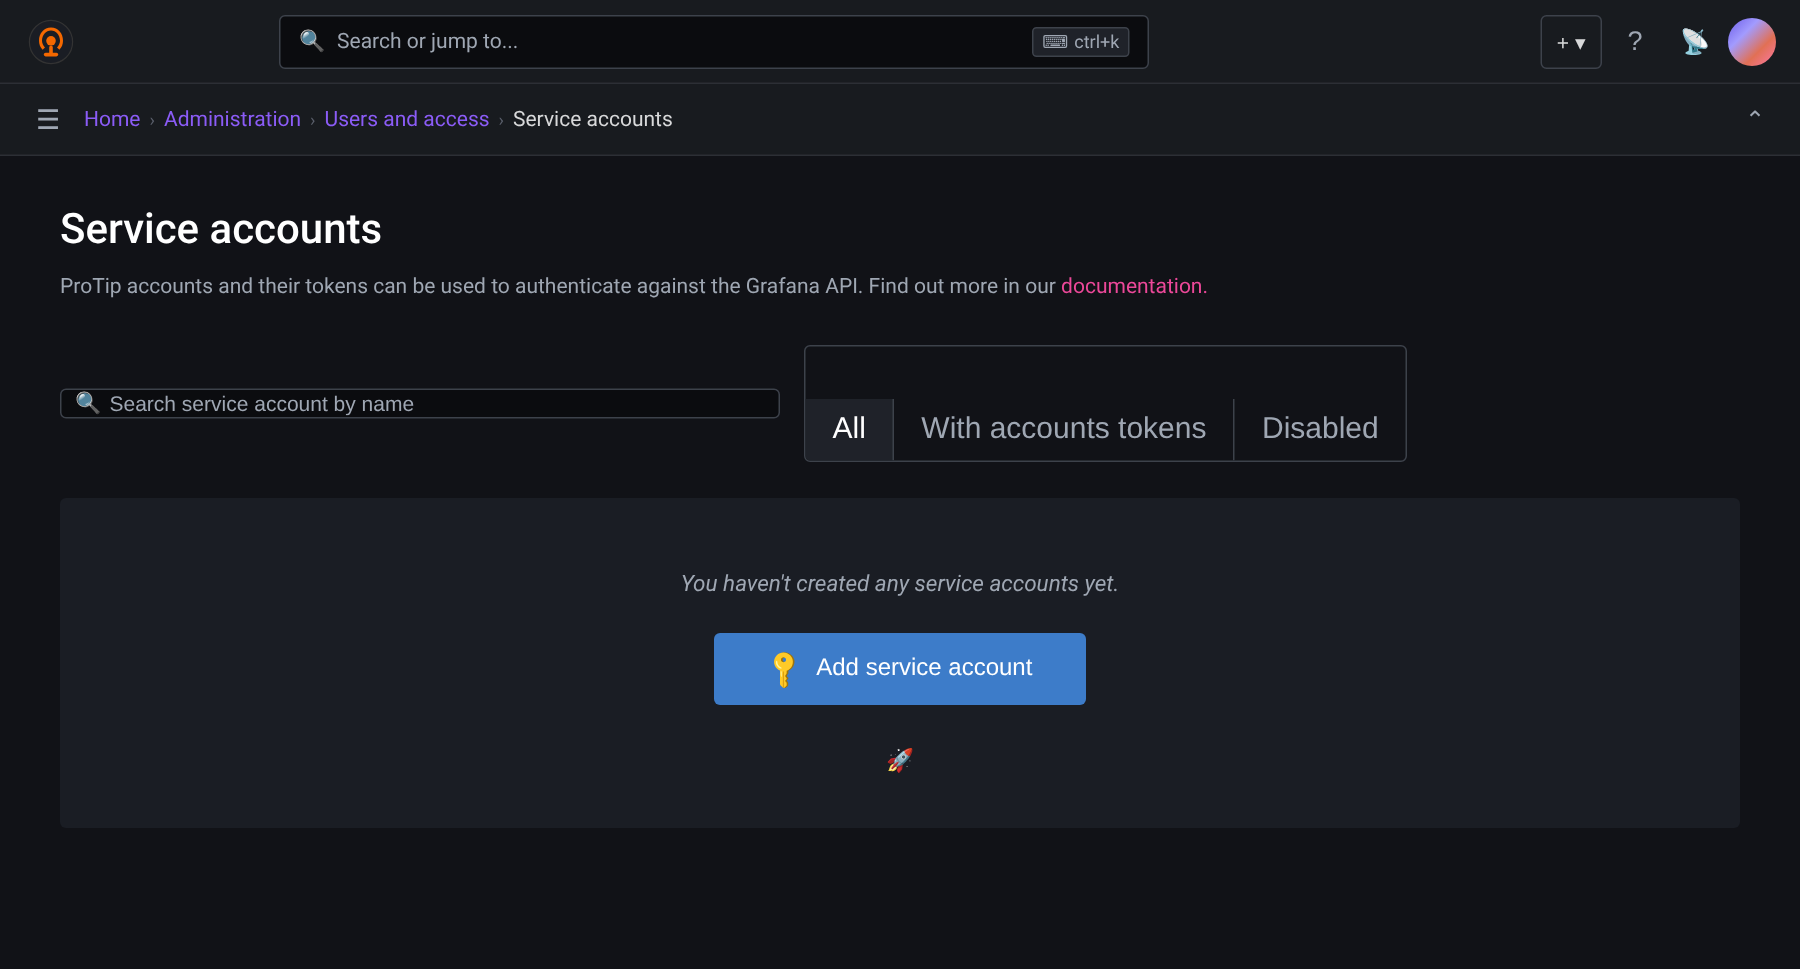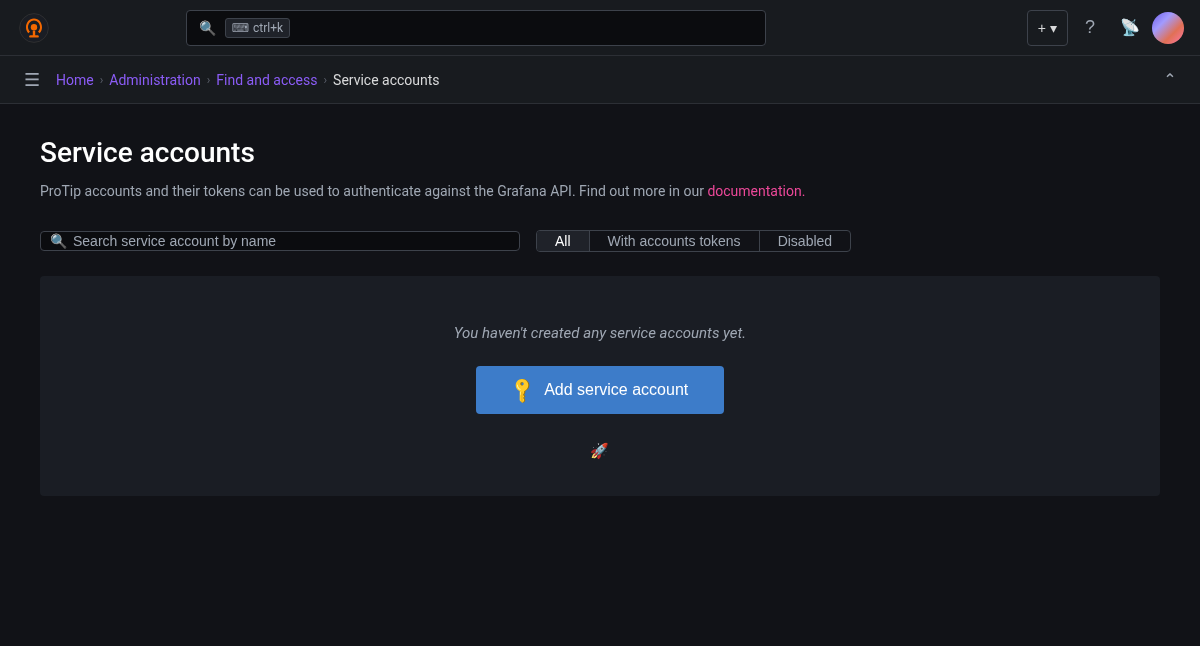--- a/index.html
+++ b/index.html
@@ -223,23 +223,24 @@
       border: 1px solid #3d424b;
       border-radius: 4px;
       overflow: hidden;
     }
     .filter-tab {
       background: none;
       border: none;
       color: #9fa7b3;
       cursor: pointer;
       padding: 0 18px;
-      height: 20px;
-      font-size: 14px;
+      height: 41px;
+      font-size: 20px;
       border-right: 1px solid #3d424b;
+      margin-top: 35px;
     }
     .filter-tab:last-child { border-right: none; }
     .filter-tab.active {
       background: #1f2229;
       color: #ffffff;
       font-weight: 500;
     }
 
     
     .empty-card {
@@ -300,20 +301,21 @@
       <circle cx="20" cy="20" r="18" fill="#1a1d24" stroke="#333" stroke-width="1"></circle>
       <path d="M20 8 C14 8 10 13 10 19 C10 22 11 24.5 13 26.5 L15 24.5 C13.5 23 12.5 21 12.5 19 C12.5 14.5 15.8 10.5 20 10.5 C24.2 10.5 27.5 14.5 27.5 19 C27.5 21 26.5 23 25 24.5 L27 26.5 C29 24.5 30 22 30 19 C30 13 26 8 20 8Z" fill="#f46800"></path>
       <circle cx="20" cy="19" r="4" fill="#f46800"></circle>
       <rect x="18.5" y="23" width="3" height="8" rx="1.5" fill="#f46800"></rect>
       <rect x="14" y="29" width="12" height="3" rx="1.5" fill="#f46800"></rect>
     </svg>
   </div>
 
   <div class="topnav-search">
     <span>🔍</span>
+    <span class="topnav-search-text">Search or jump to...</span>
     <span class="topnav-search-shortcut">
       <span>⌨</span>
       <span>ctrl+k</span>
     </span>
   </div>
 
   <div class="topnav-actions">
     <button class="topnav-btn">
       <span>+</span>
       <span>▾</span>
@@ -330,21 +332,21 @@
 
 <div class="breadcrumb-bar">
   <button class="menu-icon-btn">
     <span>☰</span>
   </button>
   <nav class="breadcrumb">
     <a class="breadcrumb-link">Home</a>
     <span class="breadcrumb-separator">›</span>
     <a class="breadcrumb-link">Administration</a>
     <span class="breadcrumb-separator">›</span>
-    <a class="breadcrumb-link">Find and access</a>
+    <a class="breadcrumb-link">Users and access</a>
     <span class="breadcrumb-separator">›</span>
     <span class="breadcrumb-current">Service accounts</span>
   </nav>
   <button class="breadcrumb-collapse">
     <span>⌃</span>
   </button>
 </div>
 
 <main class="main-content">
   <h1 class="page-title">Service accounts</h1>

